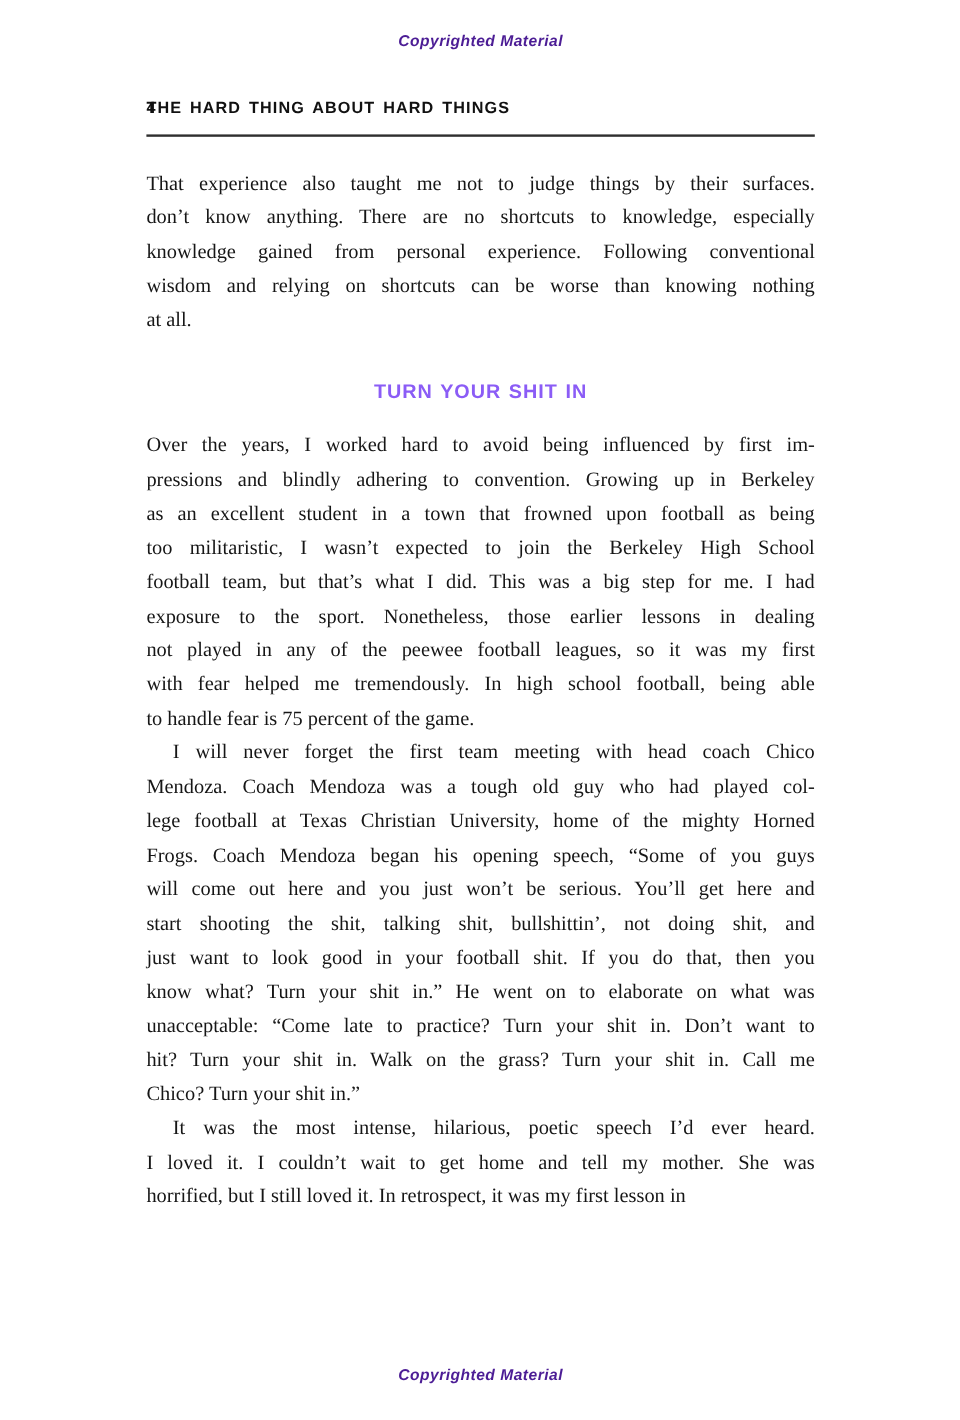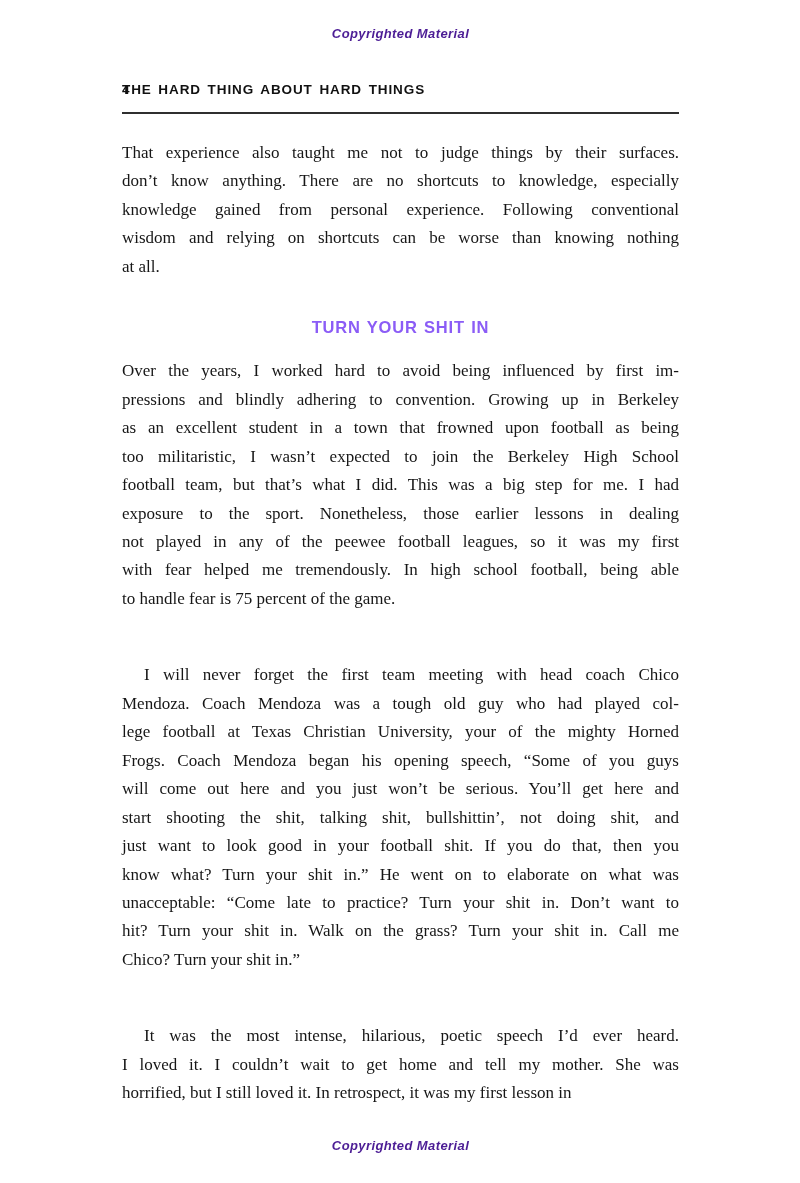--- a/index.html
+++ b/index.html
@@ -59,21 +59,21 @@
     font-size: 17px;
     line-height: 28.45px;
     color: #161616;
   }
   .para { margin: 0; }
   .line {
     text-align: justify;
     text-align-last: justify;
   }
   .line.last { text-align-last: left; }
-  .line.indent { padding-left: 22px; margin-top: 48px; }
+  .line.indent { padding-left: 22px; }
   .section-heading {
     margin: 33px 0 17px 0;
     text-align: center;
     font-family: "Liberation Sans", "DejaVu Sans", sans-serif;
     font-weight: bold;
     font-size: 16.5px;
     line-height: 26px;
     letter-spacing: 0.8px;
     word-spacing: 1px;
     color: #8b5cf6;
@@ -113,21 +113,21 @@
             <div class="line">too militaristic, I wasn’t expected to join the Berkeley High School</div>
             <div class="line">football team, but that’s what I did. This was a big step for me. I had</div>
             <div class="line">exposure to the sport. Nonetheless, those earlier lessons in dealing</div>
             <div class="line">not played in any of the peewee football leagues, so it was my first</div>
             <div class="line">with fear helped me tremendously. In high school football, being able</div>
             <div class="line last">to handle fear is 75 percent of the game.</div>
           </div>
           <div class="para">
             <div class="line indent">I will never forget the first team meeting with head coach Chico</div>
             <div class="line">Mendoza. Coach Mendoza was a tough old guy who had played col-</div>
-            <div class="line">lege football at Texas Christian University, your of the mighty Horned</div>
+            <div class="line">lege football at Texas Christian University, home of the mighty Horned</div>
             <div class="line">Frogs. Coach Mendoza began his opening speech, “Some of you guys</div>
             <div class="line">will come out here and you just won’t be serious. You’ll get here and</div>
             <div class="line">start shooting the shit, talking shit, bullshittin’, not doing shit, and</div>
             <div class="line">just want to look good in your football shit. If you do that, then you</div>
             <div class="line">know what? Turn your shit in.” He went on to elaborate on what was</div>
             <div class="line">unacceptable: “Come late to practice? Turn your shit in. Don’t want to</div>
             <div class="line">hit? Turn your shit in. Walk on the grass? Turn your shit in. Call me</div>
             <div class="line last">Chico? Turn your shit in.”</div>
           </div>
           <div class="para">

